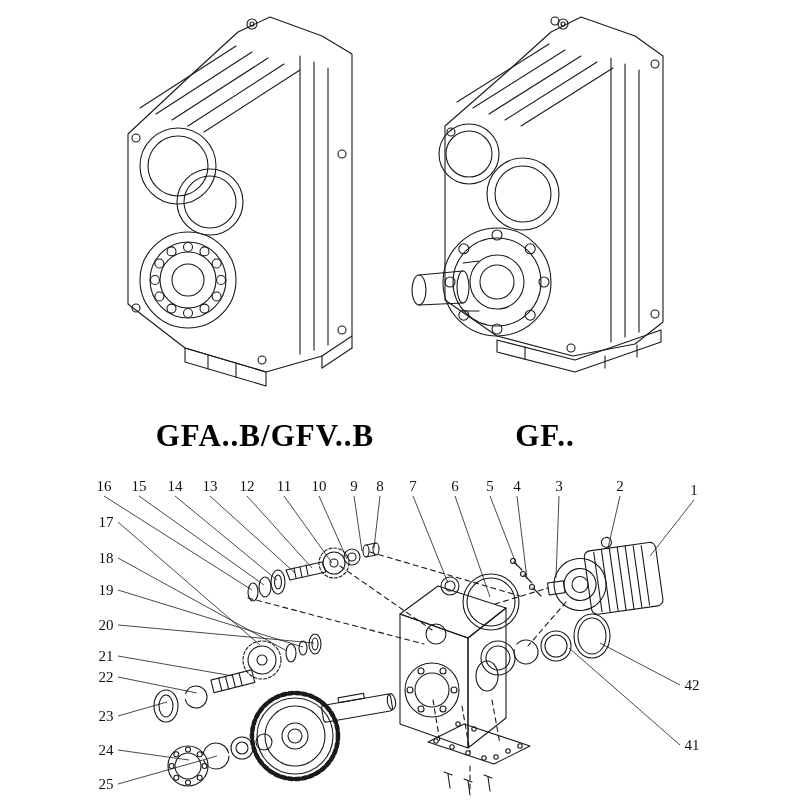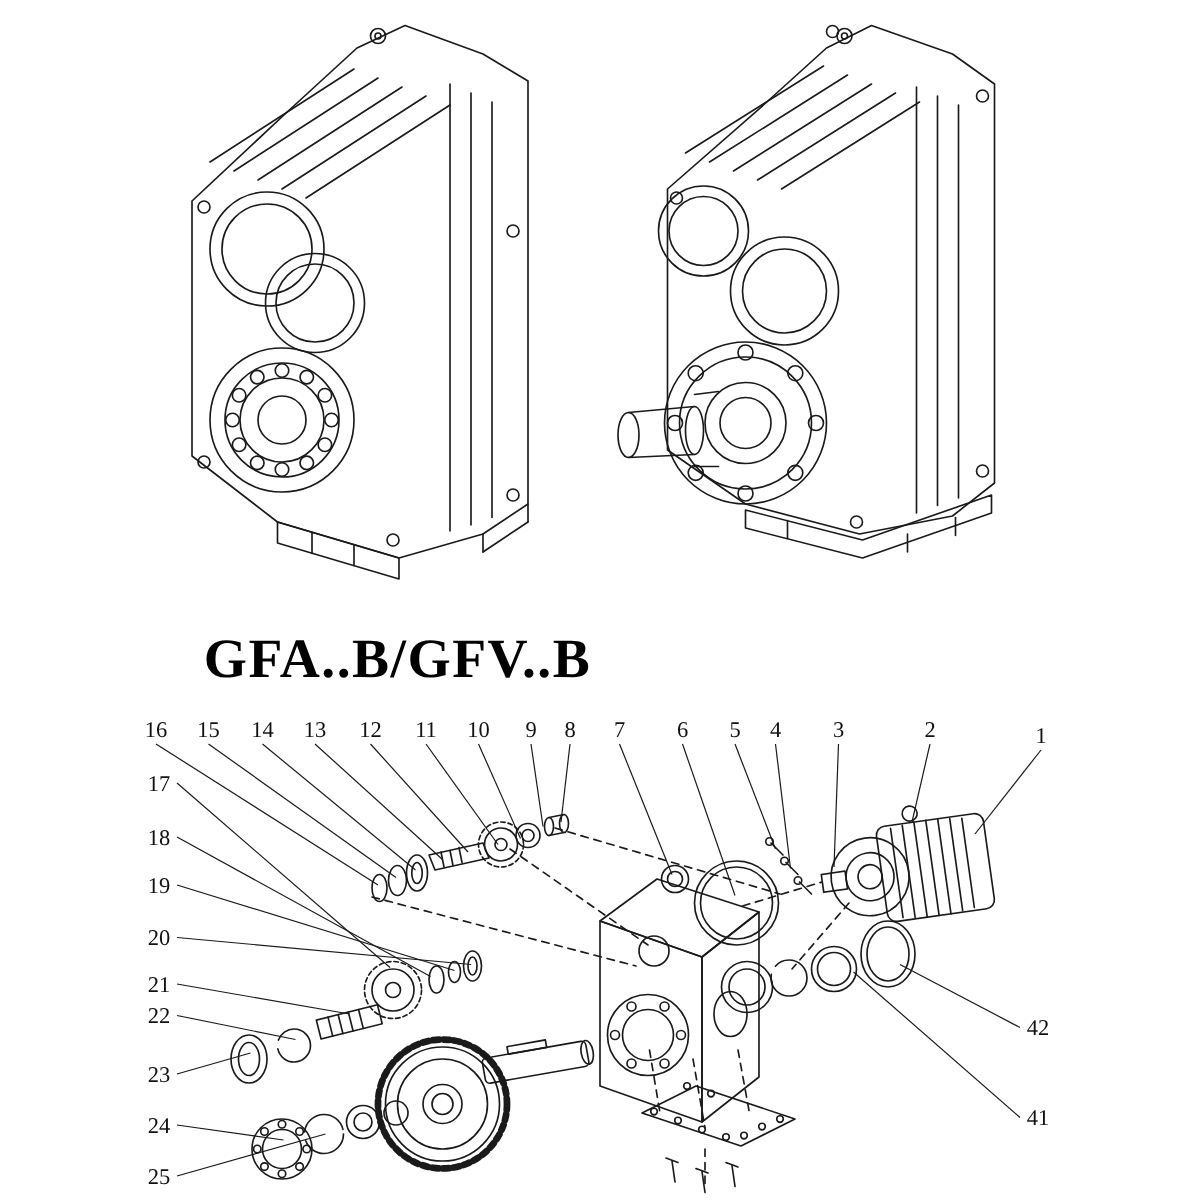--- a/index.html
+++ b/index.html
@@ -4,21 +4,21 @@
 <style>
   * { margin:0; padding:0; box-sizing:border-box; }
   html,body { width:800px; height:800px; background:#ffffff; }
   body { font-family:"Liberation Serif", serif; color:#111; }
   .page { position:relative; width:800px; height:800px; background:#fff; overflow:hidden; }
   figure.drawing { position:absolute; }
   .model-label {
     position:absolute;
     font-family:"Liberation Serif", serif;
     font-weight:bold;
-    font-size:37px;
+    font-size:31px;
     letter-spacing:1px;
     text-align:center;
     color:#000;
   }
   svg.overlay { position:absolute; left:0; top:0; }
   text.co {
     font-family:"Liberation Serif", serif;
     font-size:15px;
     fill:#111;
     stroke:none;
@@ -141,20 +141,21 @@
       <g class="lineart">
         <polygon points="92,336 170,356 256,326 256,338 170,368 92,348"></polygon>
         <line x1="120" y1="343" x2="120" y2="355"></line>
         <line x1="200" y1="352" x2="200" y2="364"></line>
         <line x1="232" y1="341" x2="232" y2="353"></line>
       </g>
     </svg>
   </figure>
 
   <div class="model-label" style="left:100px; top:418px; width:330px;">GFA..B/GFV..B</div>
+  <div class="model-label" style="left:430px; top:418px; width:230px;">GF..</div>
 
   <svg class="overlay" viewBox="0 0 800 800" width="800" height="800">
 
     <g stroke="#1a1a1a" stroke-width="0.8">
       <line x1="104" y1="496" x2="252" y2="590"></line>
       <line x1="139" y1="496" x2="264" y2="585"></line>
       <line x1="175" y1="496" x2="277" y2="580"></line>
       <line x1="210" y1="496" x2="295" y2="573"></line>
       <line x1="247" y1="496" x2="312" y2="568"></line>
       <line x1="284" y1="496" x2="332" y2="563"></line>

